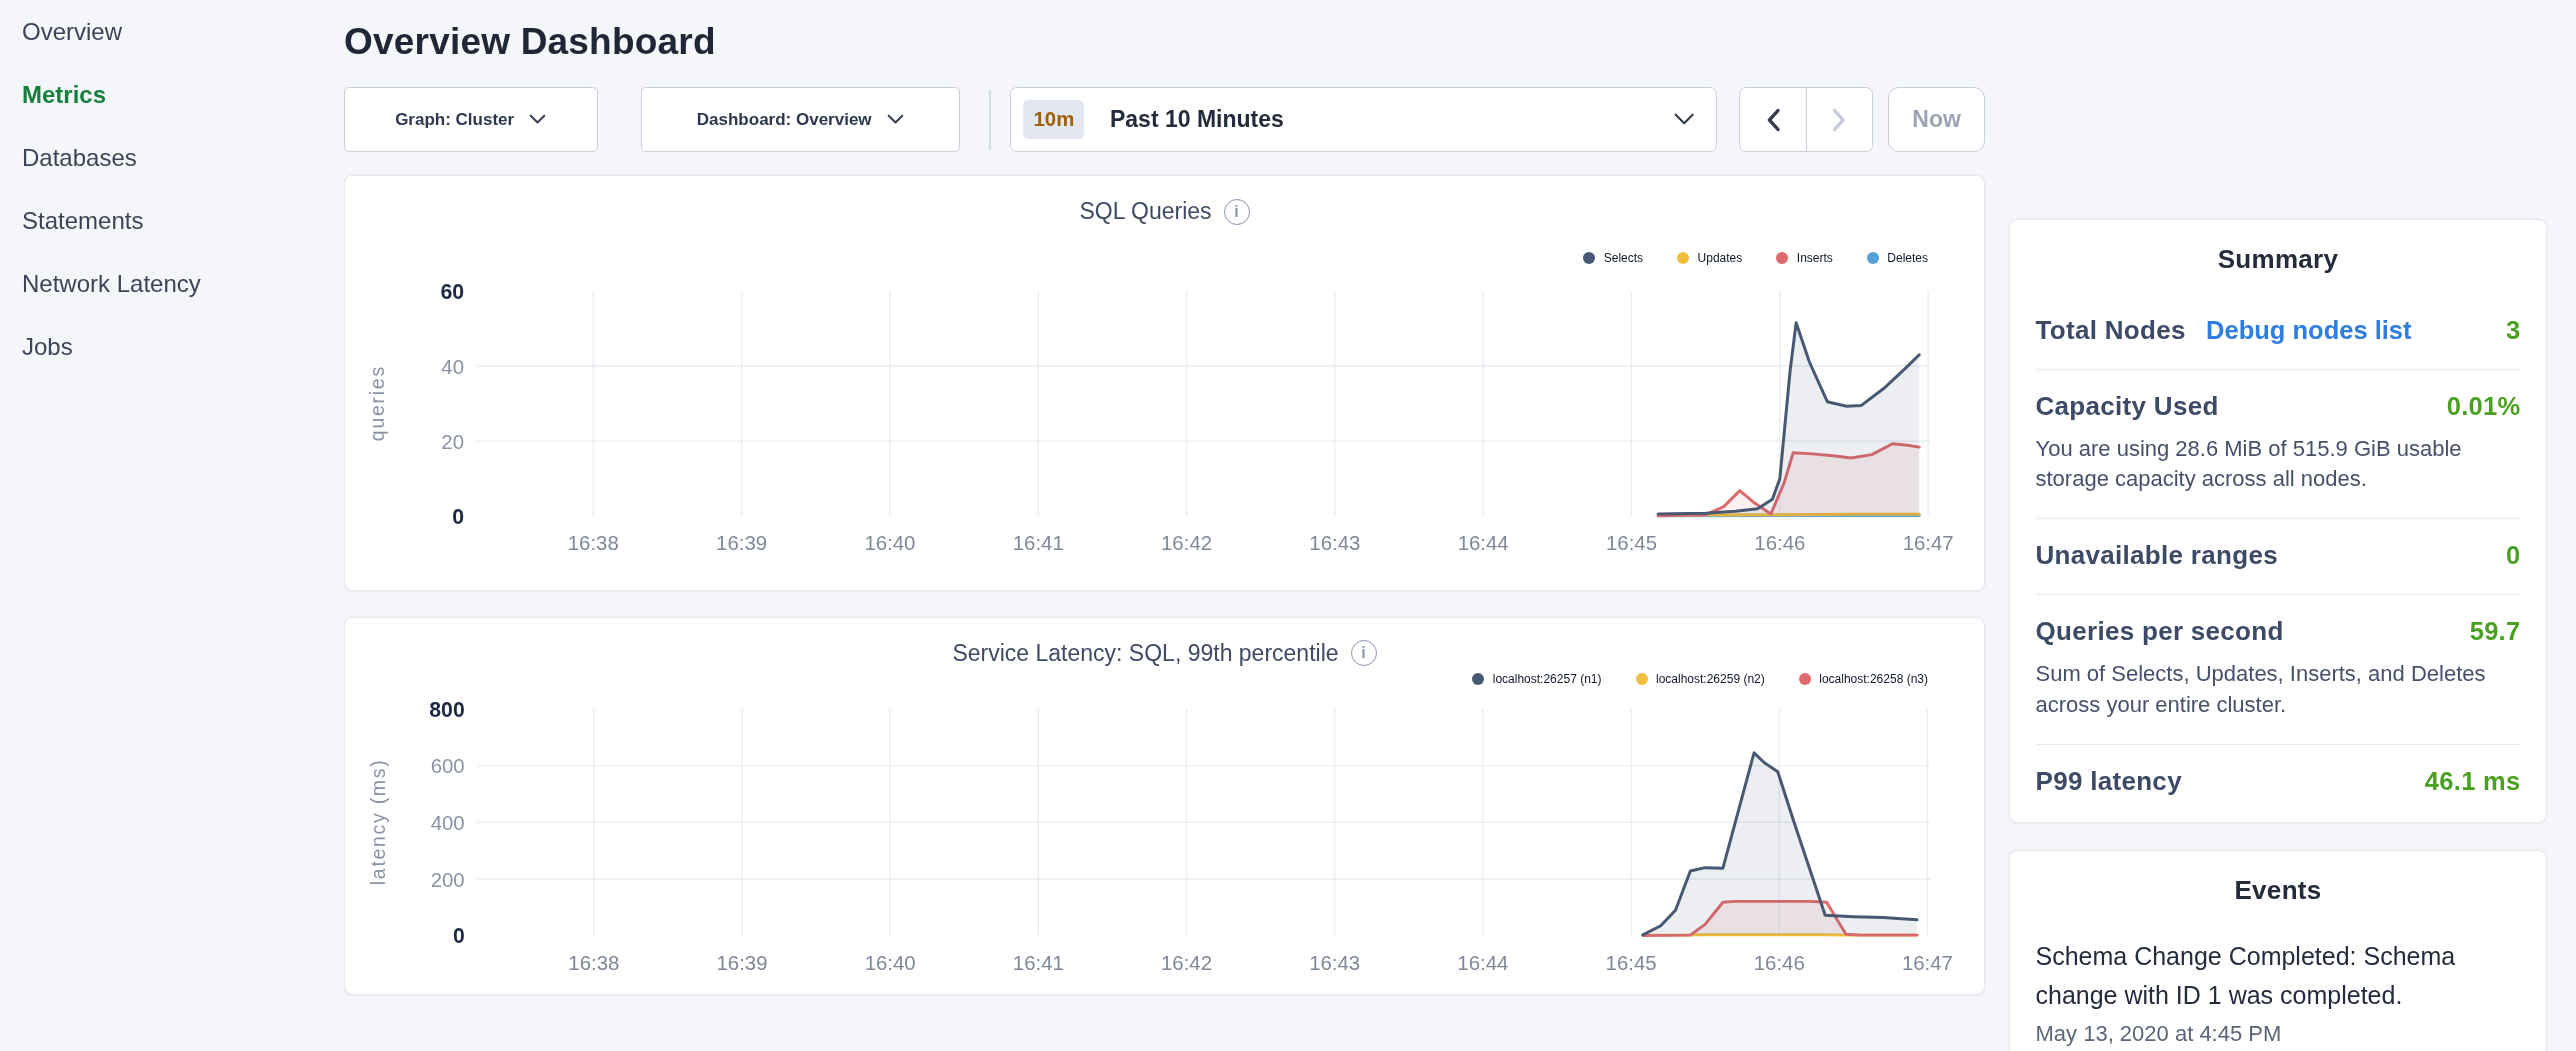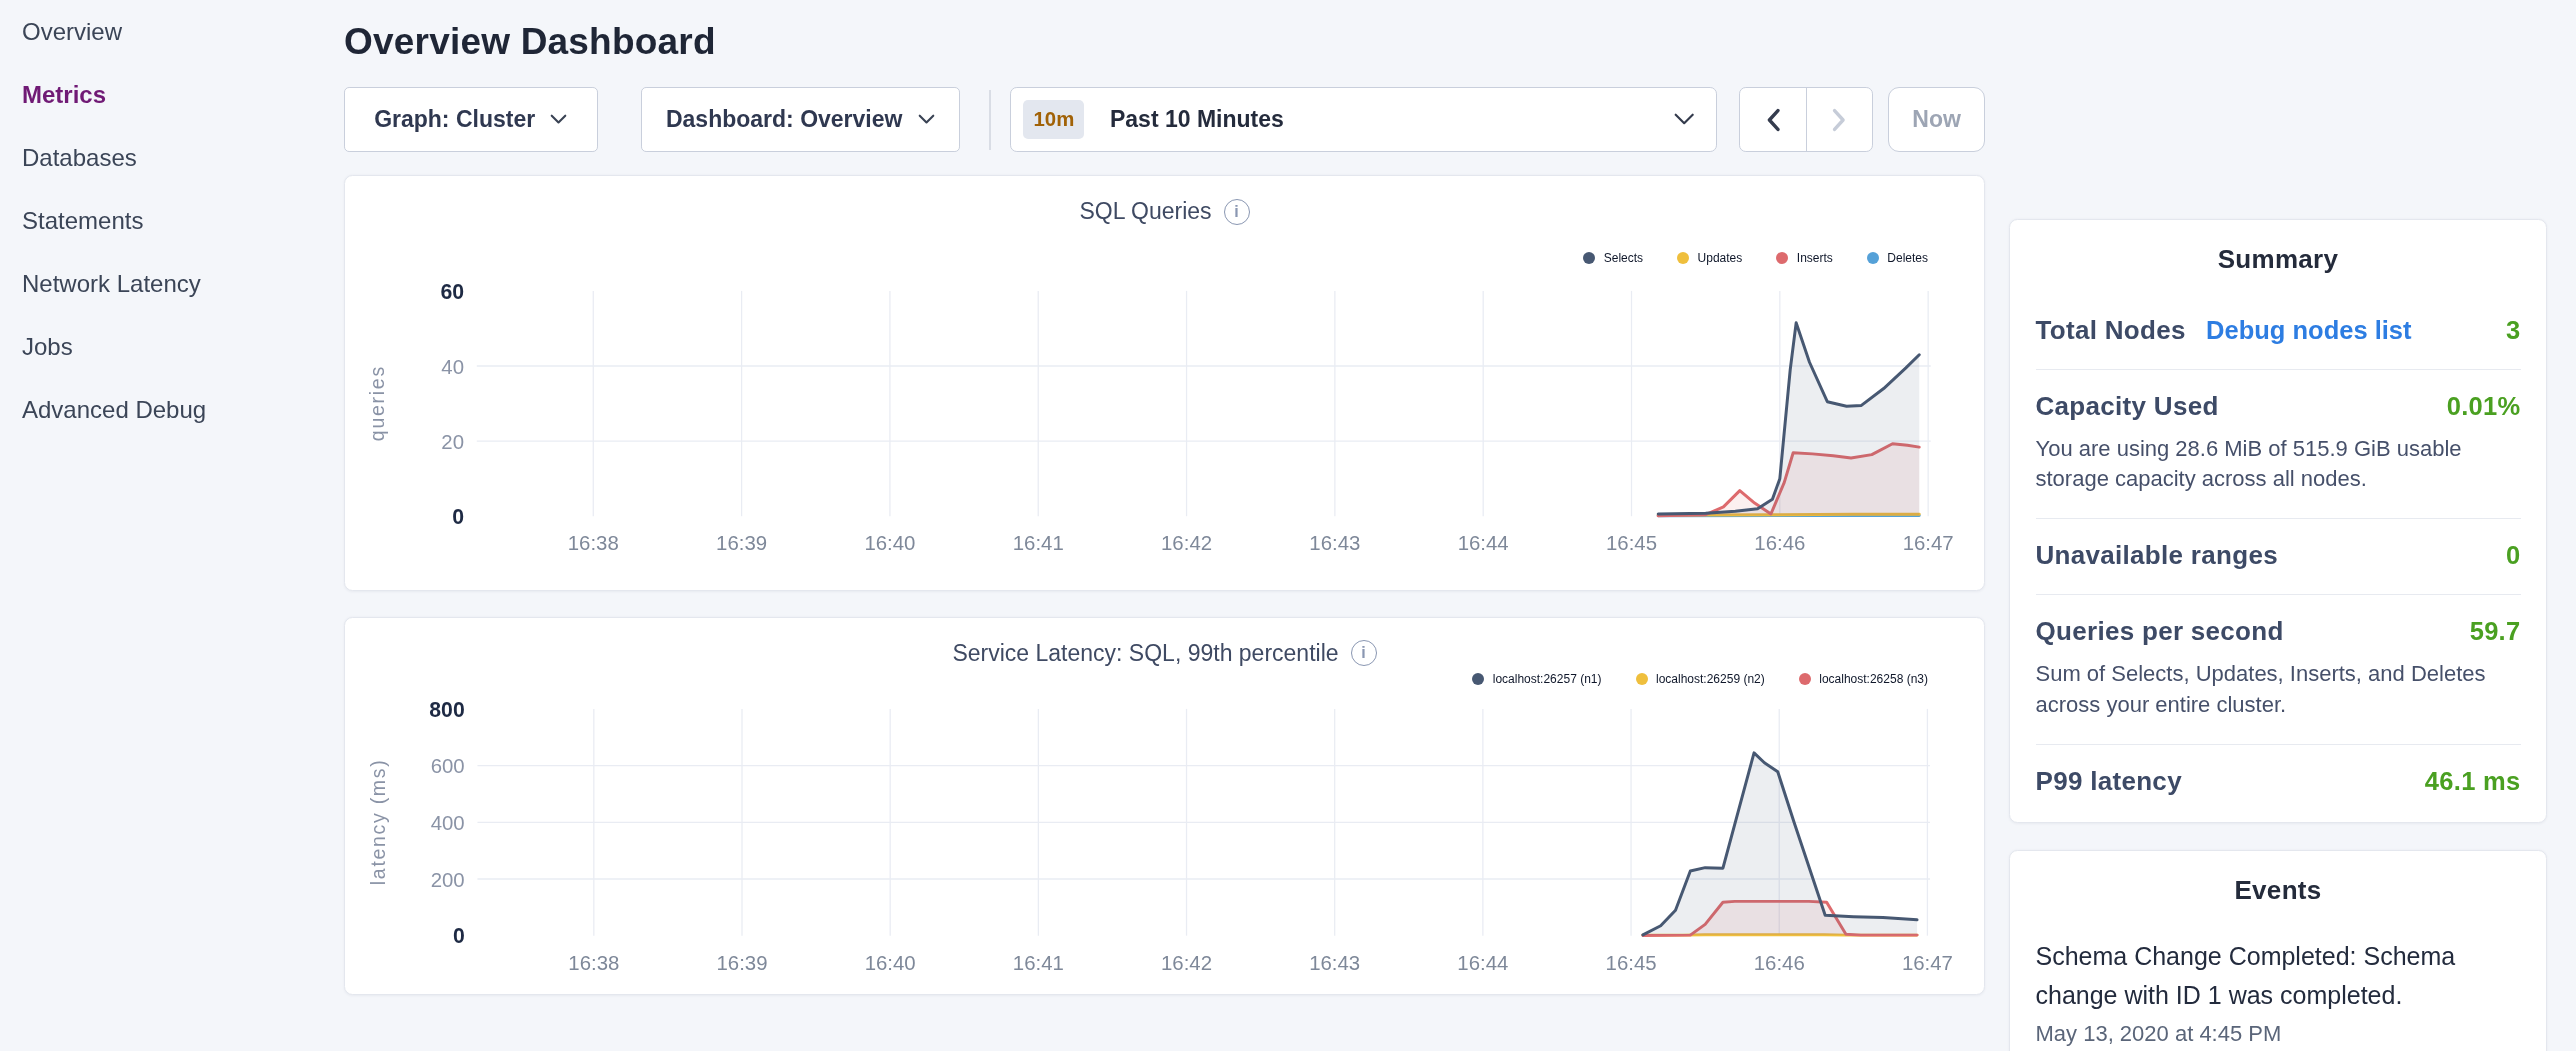--- a/index.html
+++ b/index.html
@@ -10,31 +10,31 @@
     font-family:"Liberation Sans", sans-serif;
     color:#242b3b;
   }
 
   
   .sidebar { position:absolute; left:0; top:0; width:333px; padding-left:22px; }
   .nav-item {
     display:block; height:63px; line-height:63px;
     font-size:24px; color:#3b4557; text-decoration:none; cursor:pointer;
   }
-  .nav-item.active { color:#701a75; font-weight:700; }
+  .nav-item.active { color:#15803d; font-weight:700; }
 
   
   .main { position:absolute; left:344px; top:0; width:1641px; }
   h1.page-title { margin-top:21px; font-size:37px; font-weight:700; color:#1f2636; letter-spacing:0.2px; }
 
   .controls-row { display:flex; align-items:stretch; height:65px; margin-top:24px; }
   .dropdown {
     display:flex; align-items:center; justify-content:center; gap:15.3px;
     background:#fff; border:1.3px solid #c9cfdc; border-radius:5.1px;
-    font-family:inherit; font-size:23px; font-weight:700; color:#2f3850; cursor:pointer;
+    font-family:inherit; font-size:17px; font-weight:700; color:#2f3850; cursor:pointer;
   }
   .dropdown.graph { width:262px; }
   .dropdown.dash  { width:330px; margin-left:43px; }
   .vdivider { width:1.7px; height:60px; background:#d9dde5; align-self:center; margin-left:29px; }
 
   .time-select {
     display:flex; align-items:center; width:730px; margin-left:19.6px;
     background:#fff; border:1.3px solid #c9cfdc; border-radius:6.8px;
     padding-left:12px; cursor:pointer;
   }
@@ -114,21 +114,20 @@
 </head>
 <body>
 
 <nav class="sidebar">
   <a class="nav-item">Overview</a>
   <a class="nav-item active">Metrics</a>
   <a class="nav-item">Databases</a>
   <a class="nav-item">Statements</a>
   <a class="nav-item">Network Latency</a>
   <a class="nav-item">Jobs</a>
-  <a class="nav-item">Advanced Debug</a>
 </nav>
 
 <main class="main">
   <h1 class="page-title">Overview Dashboard</h1>
 
   <div class="controls-row">
     <button class="dropdown graph">
       <span>Graph: Cluster</span>
       <span style="display:flex">
         <svg width="17" height="11" viewBox="0 0 20 13">

